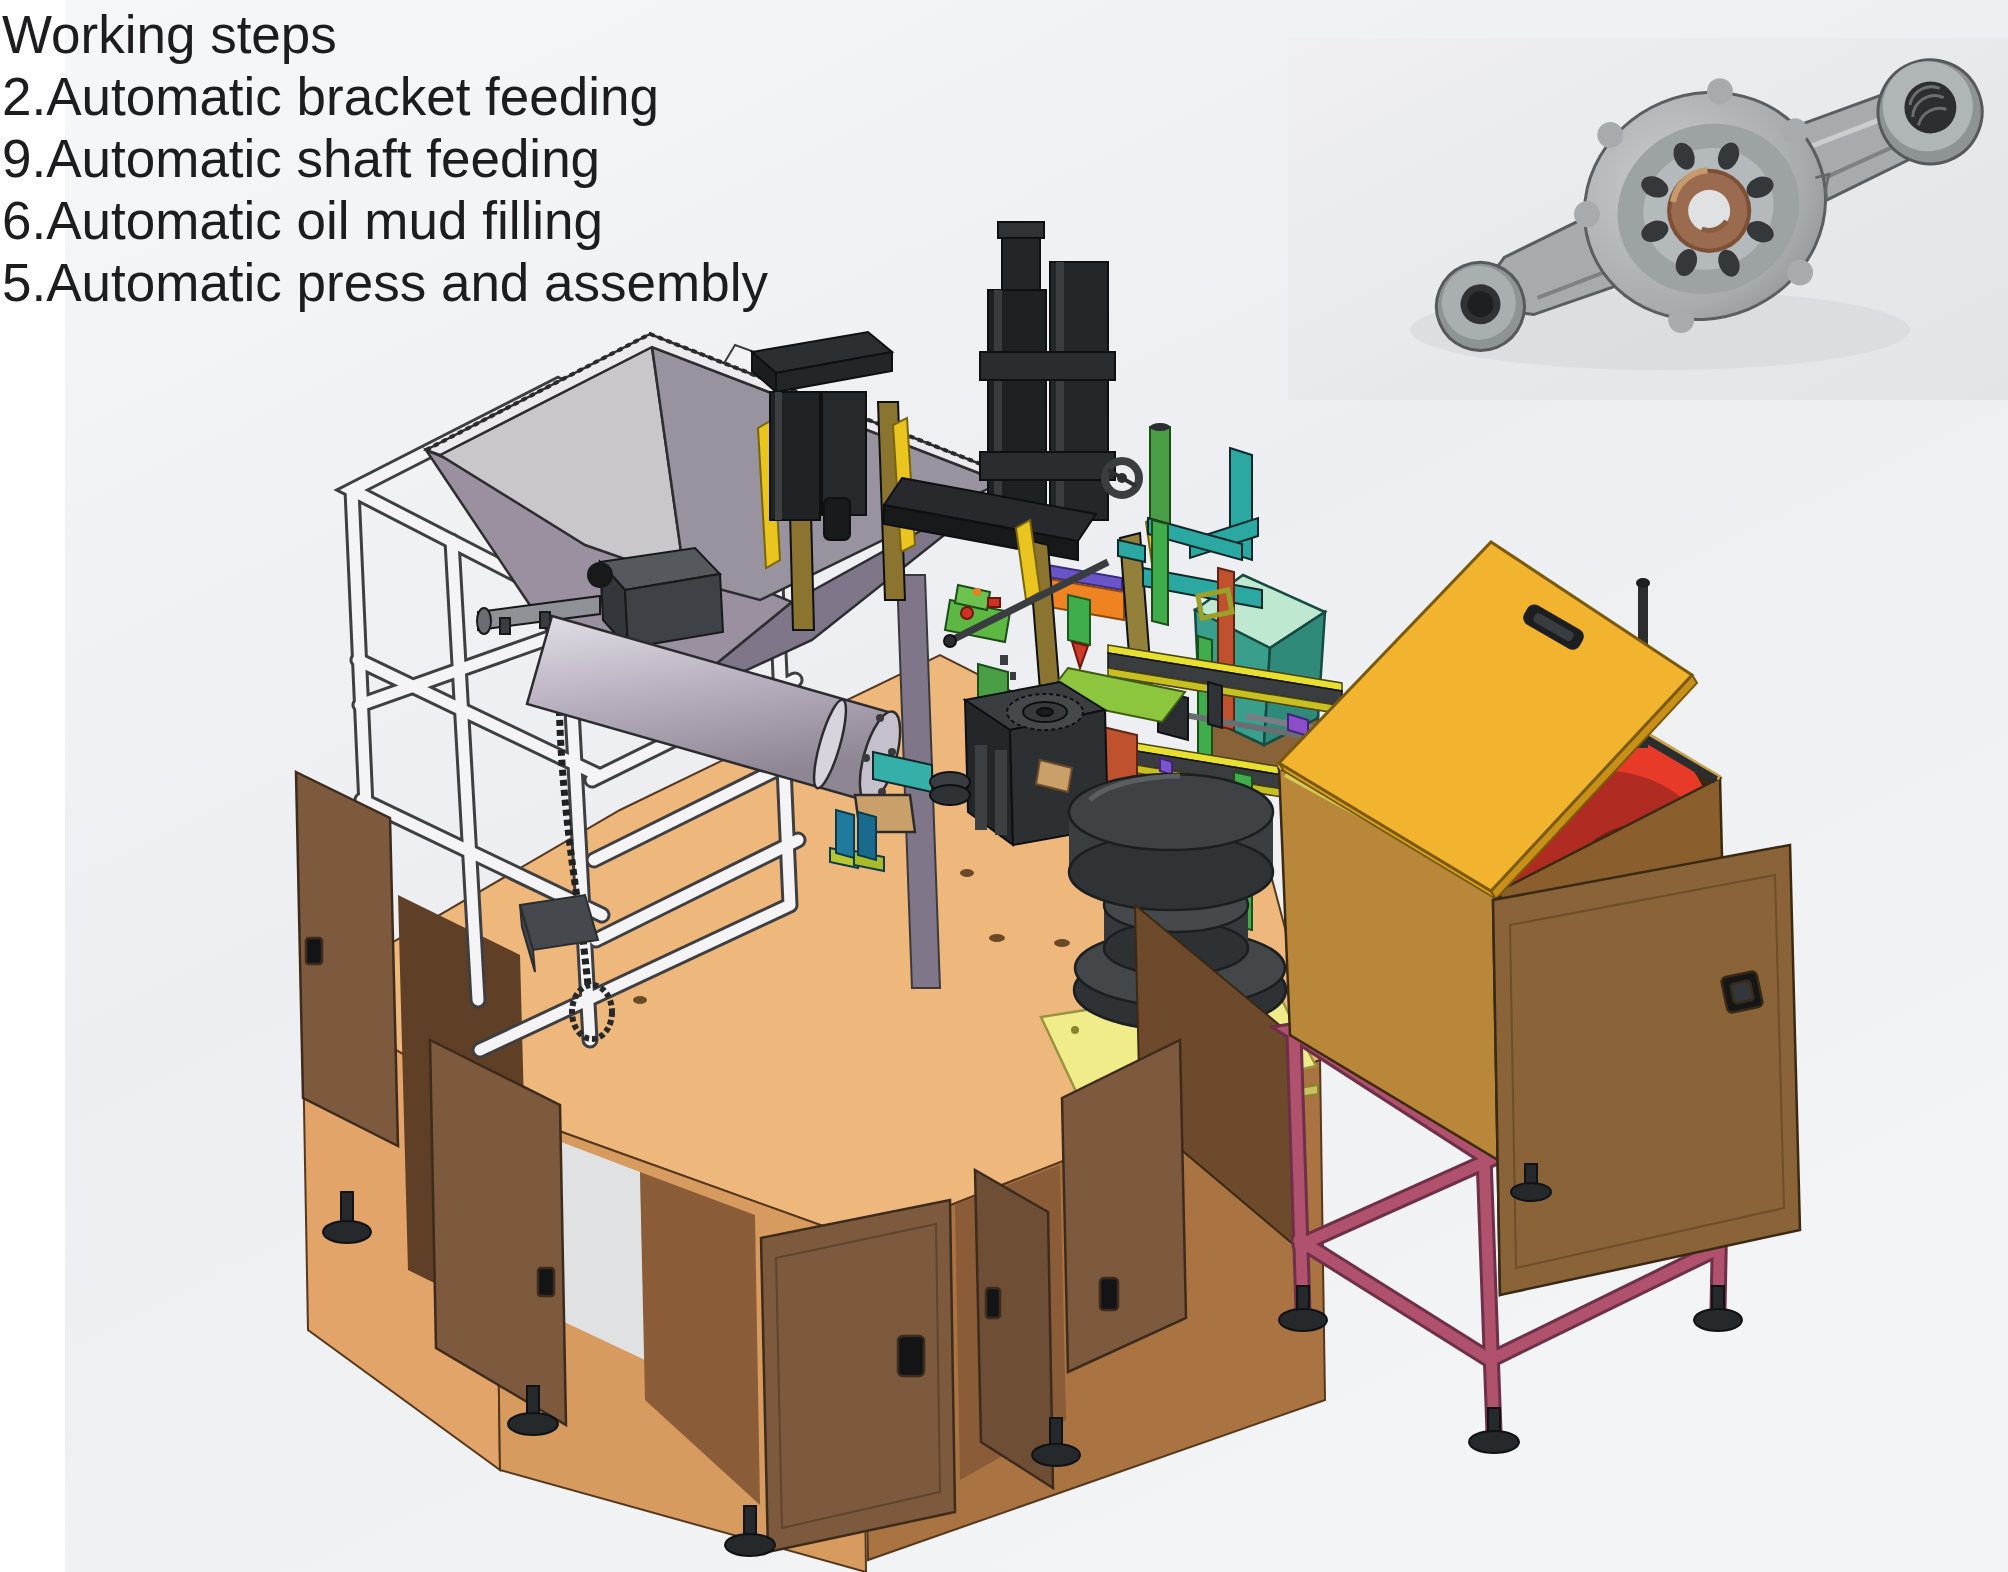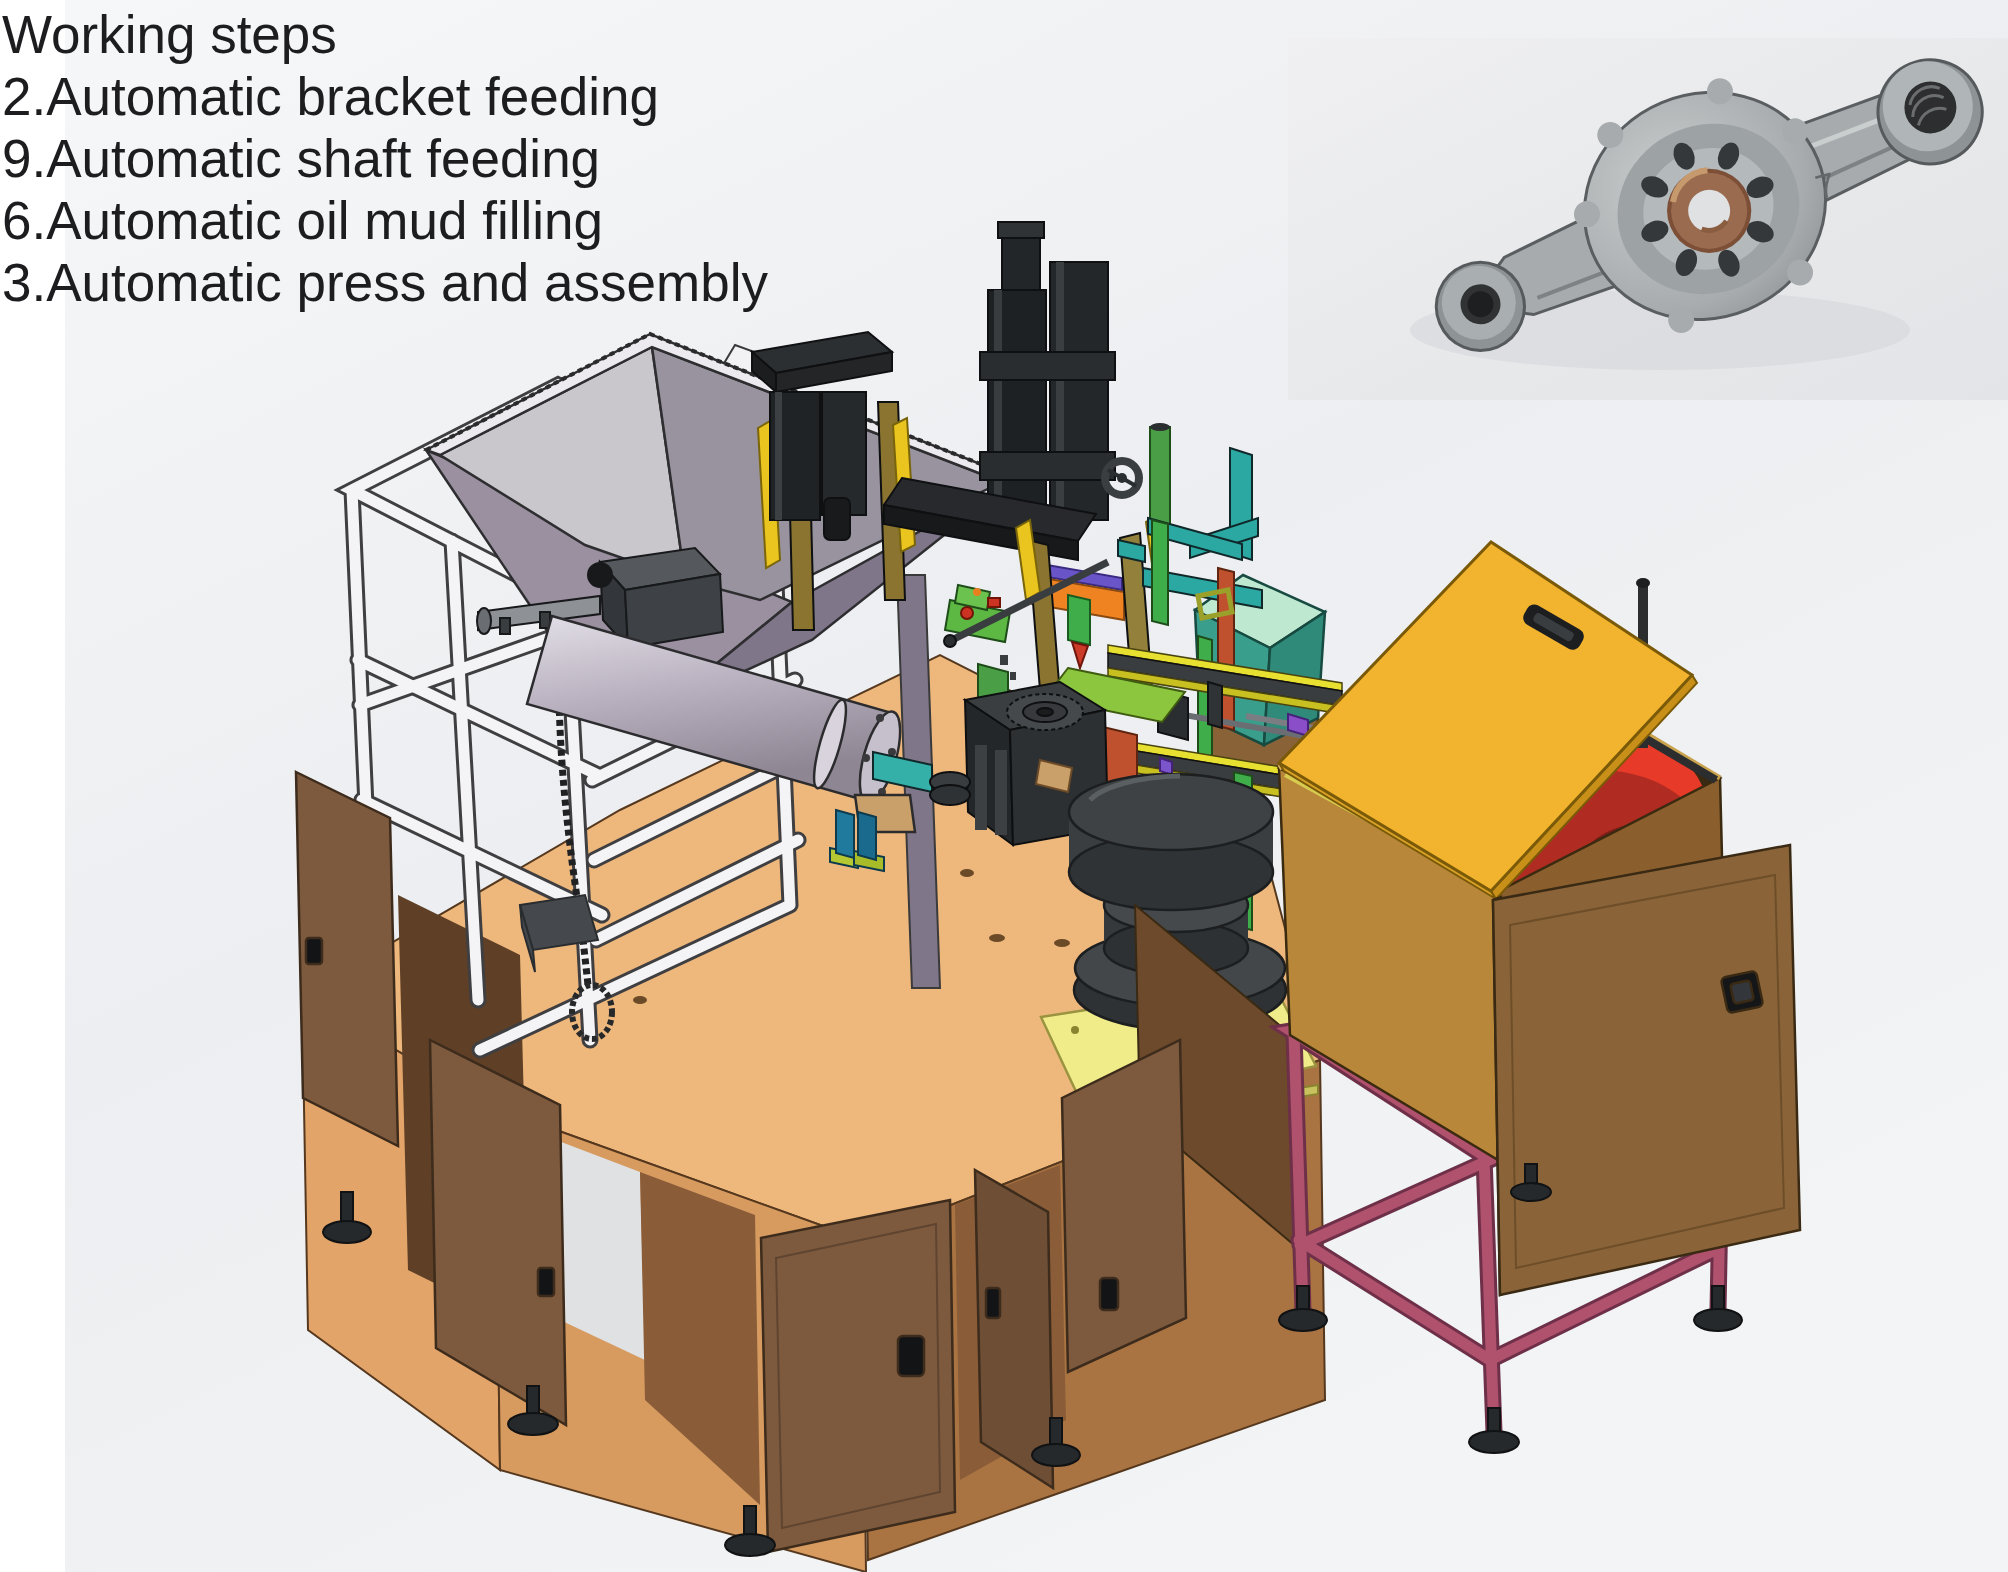--- a/index.html
+++ b/index.html
@@ -414,15 +414,15 @@
           <ellipse cx="1531" cy="1192" rx="20" ry="9" class="f-foot"></ellipse>
         </g>
 </g>
 </svg>
 
 <div class="steps">
   <div class="line">Working steps</div>
   <div class="line">2.Automatic bracket feeding</div>
   <div class="line">9.Automatic shaft feeding</div>
   <div class="line">6.Automatic oil mud filling</div>
-  <div class="line">3.Automatic press and assembly</div>
+  <div class="line">5.Automatic press and assembly</div>
 </div>
 </div>
 
 </body></html>

